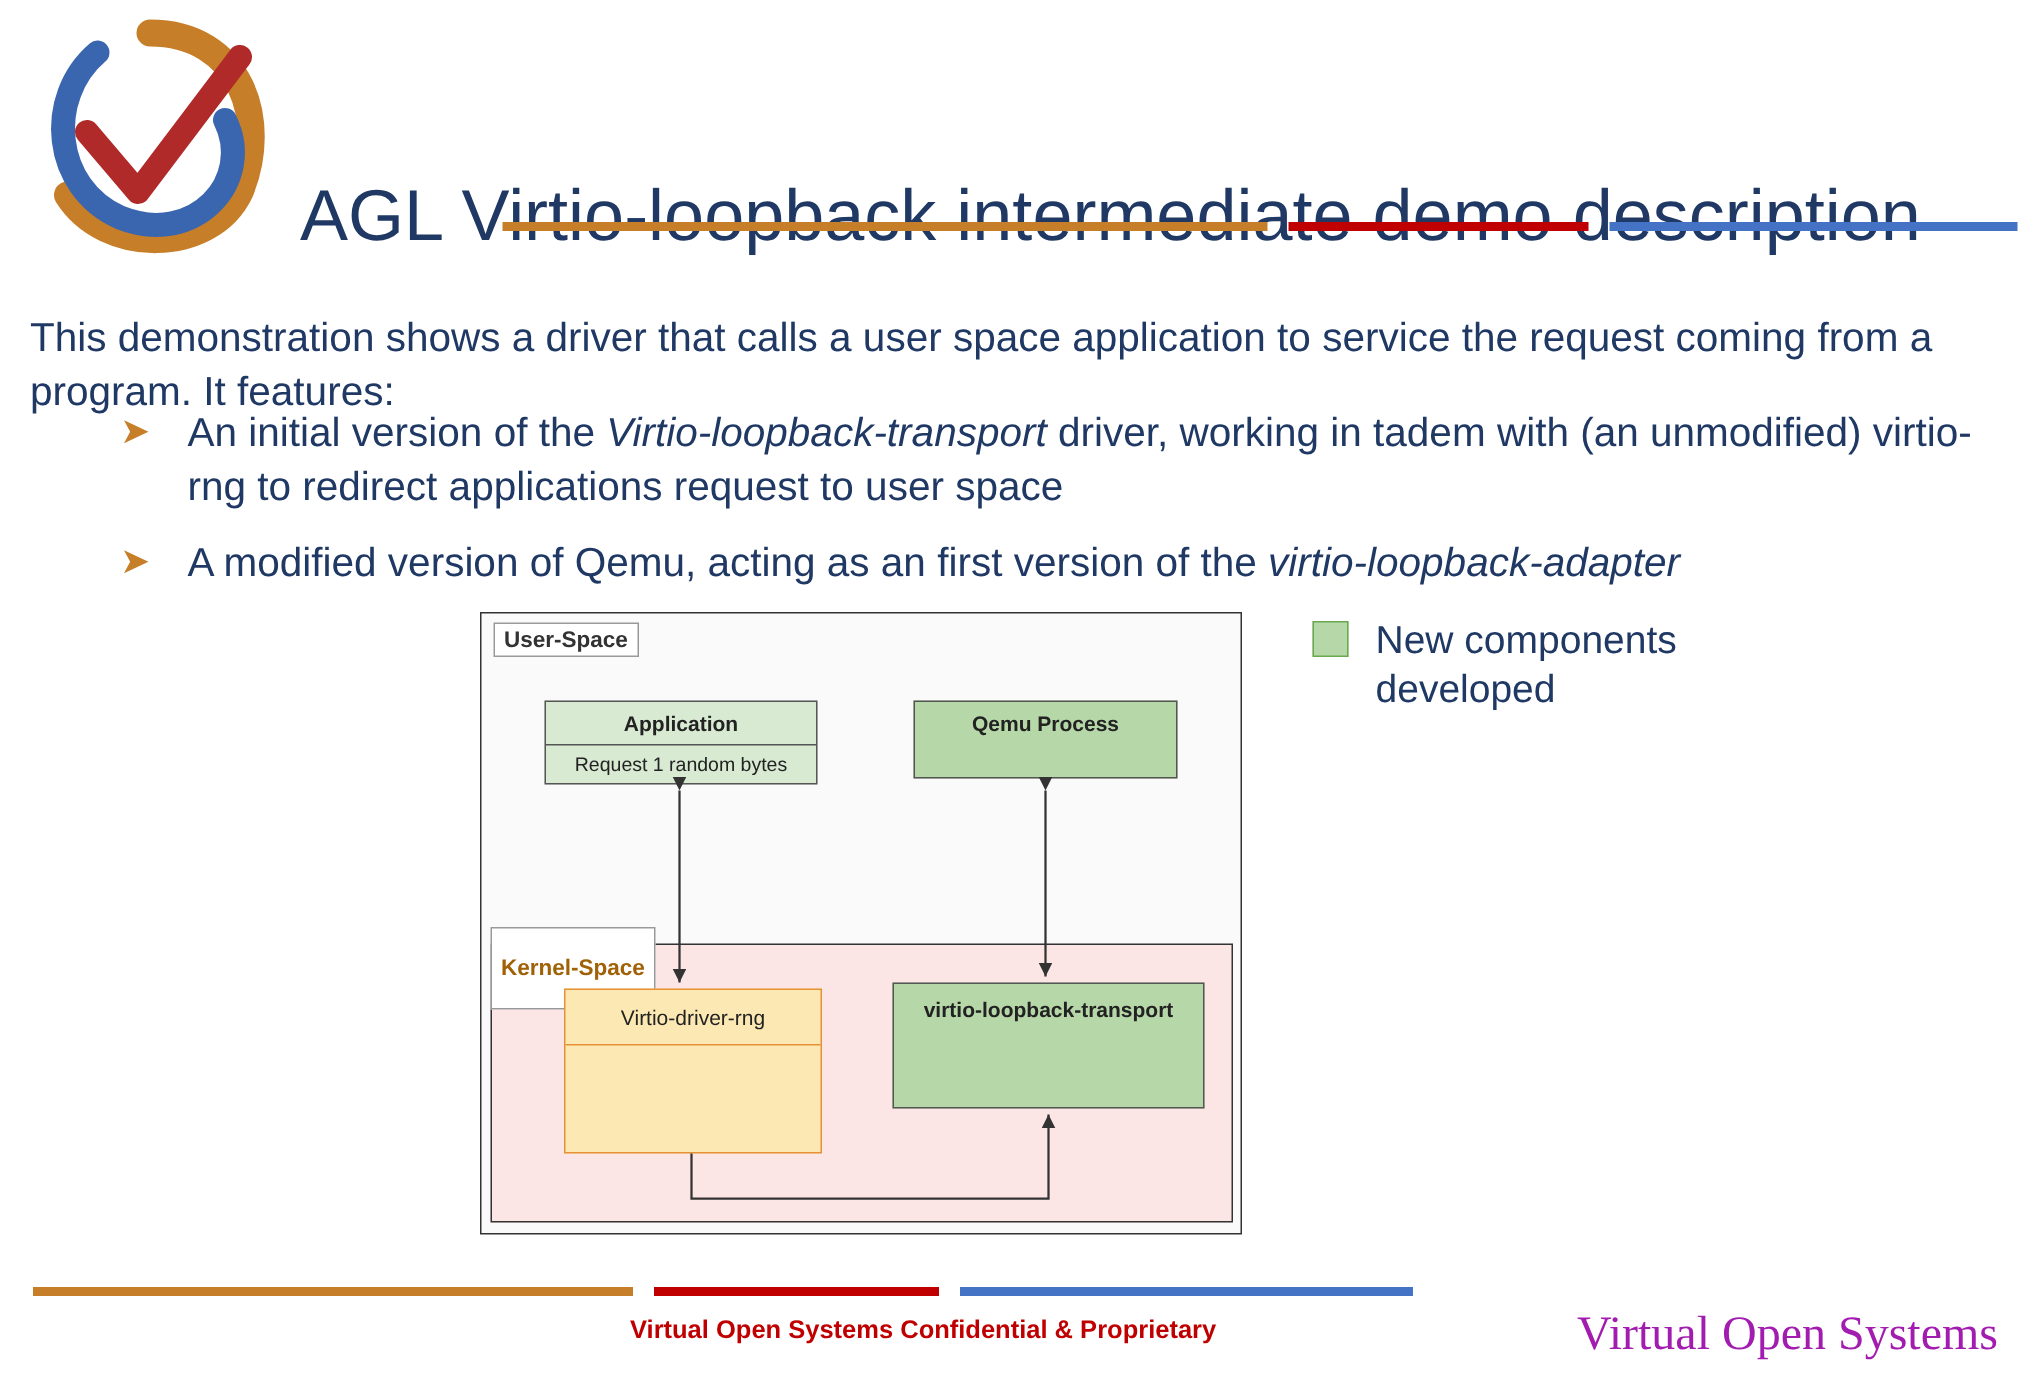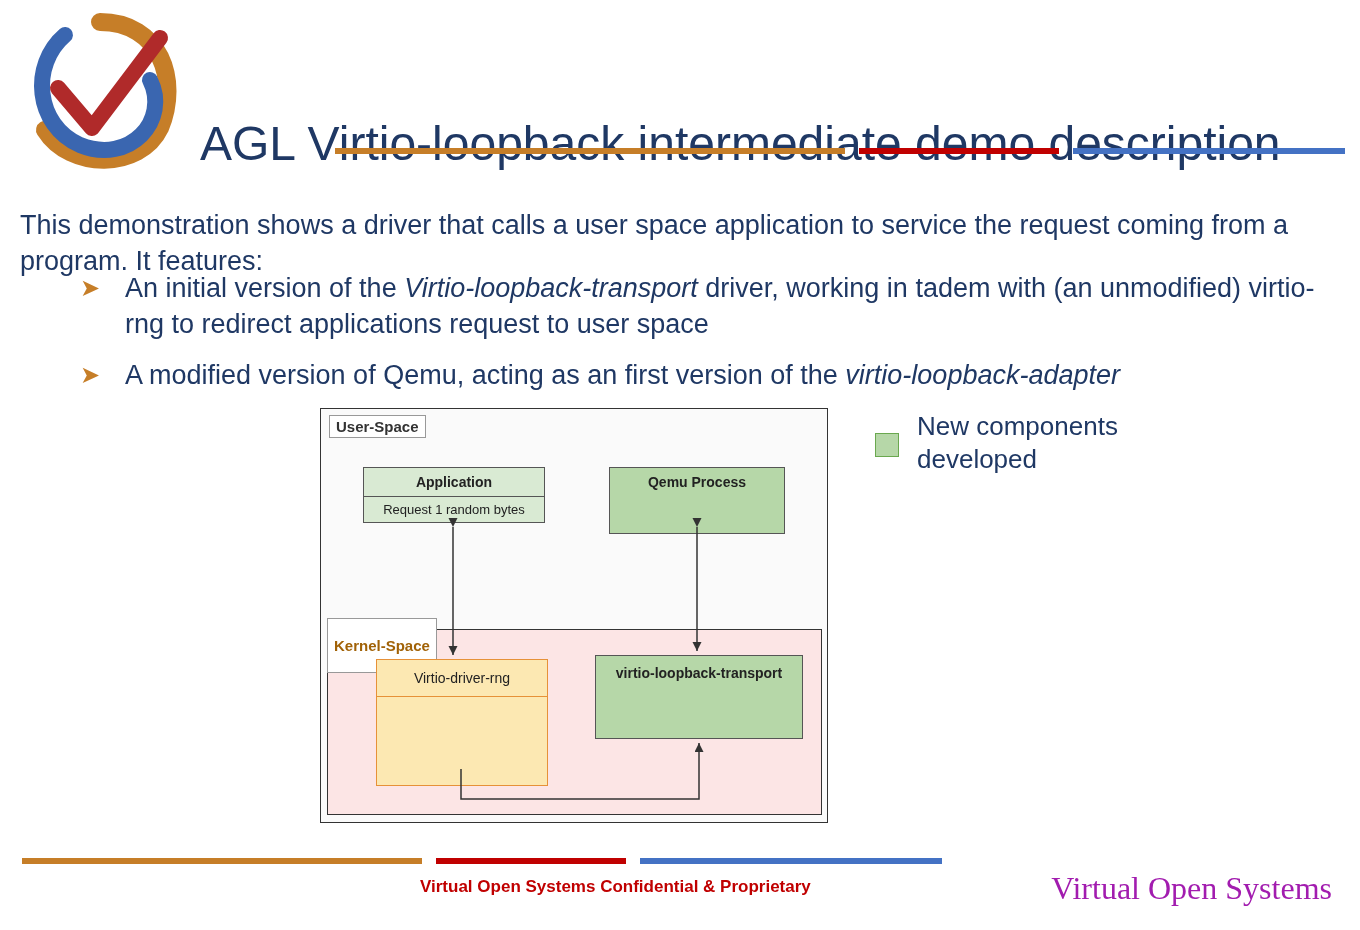--- a/index.html
+++ b/index.html
@@ -77,21 +77,21 @@
     font-size: 24px;
   }
   .ital { font-style: italic; }
 
   
   .legend {
     position: absolute;
     left: 875px;
     top: 410px;
     display: flex;
-    align-items: center;
+    align-items: flex-start;
     gap: 18px;
   }
   .legend-swatch {
     width: 24px; height: 24px;
     background: #b6d7a8;
     border: 1px solid #6aa84f;
     margin-top: 4px;
   }
   .legend-text {
     font-size: 26px;
@@ -148,25 +148,25 @@
     color: #222;
   }
   .box-title { font-weight: bold; padding: 6px 4px; }
   .box-sub { padding: 5px 4px; border-top: 1px solid #555; font-size: 13px; }
 
   .app-box {
     left: 42px; top: 58px; width: 182px;
     background: #d9ead3;
   }
   .qemu-box {
-    left: 288px; top: 58px; width: 176px; height: 67px;
+    left: 288px; top: 58px; width: 176px; height: 52px;
     background: #b6d7a8;
   }
   .rng-box {
-    left: 55px; top: 250px; width: 172px; height: 127px;
+    left: 55px; top: 250px; width: 172px; height: 110px;
     background: #fce8b2;
     border-color: #e69138;
   }
   .rng-box .box-title { border-bottom: 1px solid #e69138; padding: 10px 4px; font-weight: normal; }
   .vlt-box {
     left: 274px; top: 246px; width: 208px; height: 84px;
     background: #b6d7a8;
   }
   .vlt-box .box-title { padding: 9px 4px; }
 

